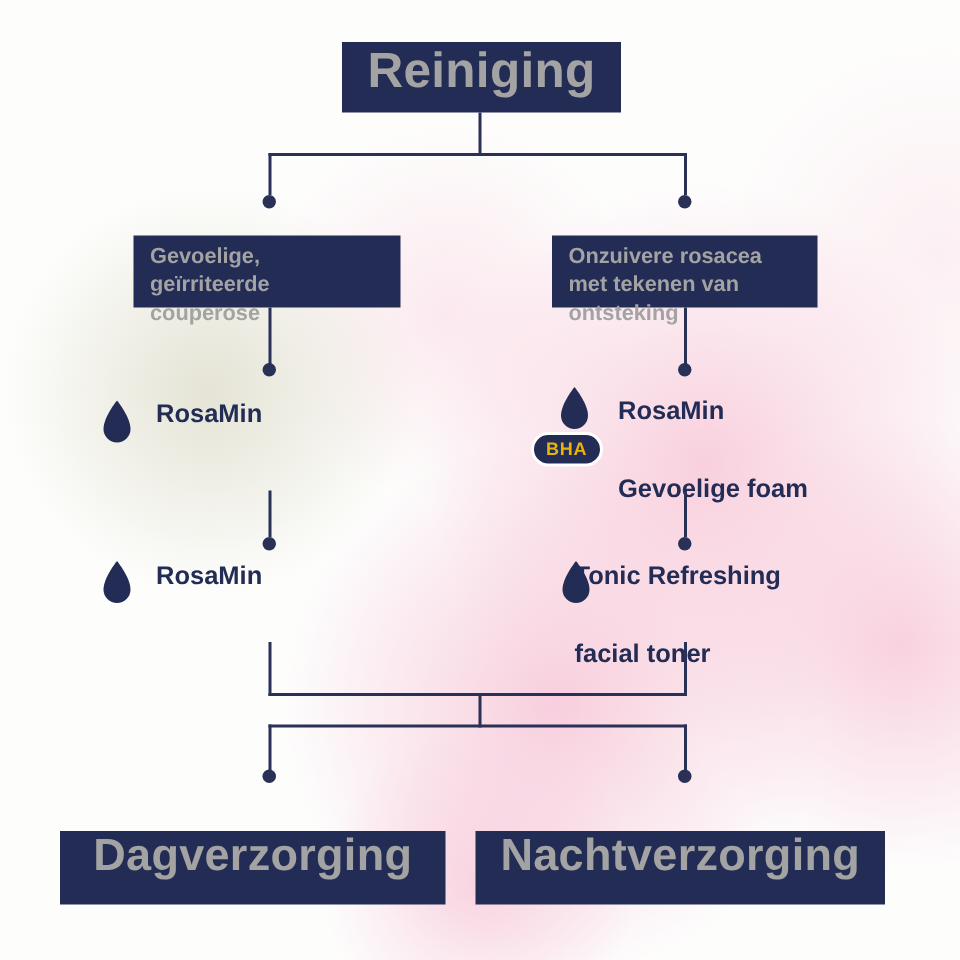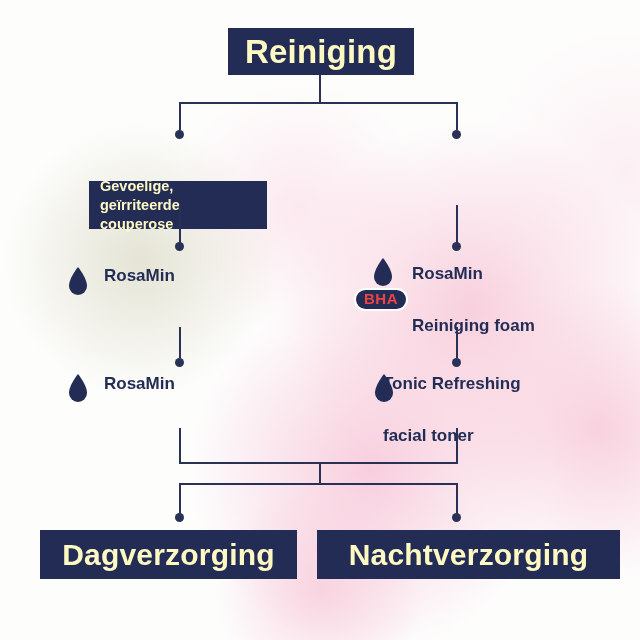--- a/index.html
+++ b/index.html
@@ -14,53 +14,53 @@
       radial-gradient(circle 250px at 470px 310px, rgba(248,205,220,0.95), rgba(248,205,220,0) 75%),
       radial-gradient(circle 240px at 370px 470px, rgba(247,201,218,0.90), rgba(247,201,218,0) 75%),
       radial-gradient(circle 200px at 600px 430px, rgba(248,205,220,0.90), rgba(248,205,220,0) 75%),
       radial-gradient(circle 150px at 320px 590px, rgba(248,208,222,0.85), rgba(248,208,222,0) 70%),
       radial-gradient(circle 180px at 300px 210px, rgba(250,216,227,0.55), rgba(250,216,227,0) 70%),
       radial-gradient(circle 200px at 625px 170px, rgba(250,222,231,0.45), rgba(250,222,231,0) 70%),
       #fdfdfc;
   }
   .abs { position: absolute; }
   .navy-box {
-    background: var(--navy); color: #fef9c3; font-weight: 700;
-    display: flex; align-items: center; justify-content: center;
+    background: var(--navy); color: #a3a3a3; font-weight: 700;
+    display: flex; justify-content: center;
     box-sizing: border-box;
   }
   .title-box {
     left: 228px; top: 28px; width: 186px; height: 47px;
     font-size: 33px; letter-spacing: 0.2px;
   }
   .cond-box {
     width: 178px; height: 48px; font-size: 14.5px; line-height: 19px;
-    justify-content: flex-start; text-align: left; padding: 5px 11px; margin-top: 24px;
+    justify-content: flex-start; text-align: left; padding: 5px 11px;
   }
   .cond-left  { left: 89px;  top: 157px; }
   .cond-right { left: 368px; top: 157px; width: 177px; }
   .outcome-box {
-    top: 530px; height: 49px; font-size: 30px; letter-spacing: 0.2px;
+    top: 554px; height: 49px; font-size: 30px; letter-spacing: 0.2px;
   }
   .outcome-left  { left: 40px;  width: 257px; }
-  .outcome-right { left: 317px; width: 303px; }
+  .outcome-right { left: 317px; width: 273px; }
 
   .line { position: absolute; background: var(--line); }
   .dot  { position: absolute; width: 9px; height: 9px; border-radius: 50%;
           background: var(--line); }
 
   .product-text {
     position: absolute; color: var(--navy); font-weight: 700;
     font-size: 17px; line-height: 26px; white-space: pre-line;
   }
   .droplet { position: absolute; }
   .badge {
-    position: absolute; background: var(--navy); color: #ef4444;
+    position: absolute; background: var(--navy); color: #eab308;
     border: 2.5px solid #fff; border-radius: 13px;
-    font-size: 15px; font-weight: 700; letter-spacing: 0.5px;
+    font-size: 12px; font-weight: 700; letter-spacing: 0.5px;
     padding: 2px 8px 3px 8px; line-height: 14px;
   }
 </style>
 </head>
 <body>
 
 <div class="canvas">
 
   <div class="abs navy-box title-box">
     <span>Reiniging</span>
@@ -69,40 +69,43 @@
   <div class="line" style="left:319px; top:75px;  width:2px;  height:28px;"></div>
   <div class="line" style="left:179px; top:102px; width:279px; height:2px;"></div>
   <div class="line" style="left:179px; top:102px; width:2px;  height:28px;"></div>
   <div class="line" style="left:456px; top:102px; width:2px;  height:28px;"></div>
   <div class="dot" style="left:175px; top:130px;"></div>
   <div class="dot" style="left:452px; top:130px;"></div>
 
   <div class="abs navy-box cond-box cond-left">
     <span>Gevoelige, geïrriteerde couperose</span>
   </div>
+  <div class="abs navy-box cond-box cond-right">
+    <span>Onzuivere rosacea met tekenen van ontsteking</span>
+  </div>
 
   <div class="line" style="left:179px; top:205px; width:2px; height:38px;"></div>
   <div class="line" style="left:456px; top:205px; width:2px; height:38px;"></div>
   <div class="dot" style="left:175px; top:242px;"></div>
   <div class="dot" style="left:452px; top:242px;"></div>
 
   <svg class="droplet" style="left:68px; top:267px;" width="20" height="30" viewBox="0 0 20 30">
     <path d="M10 0 C10 0 1 11 1 19 A9 9 0 0 0 19 19 C19 11 10 0 10 0 Z" fill="#232c55"></path>
   </svg>
   <div class="product-text" style="left:104px; top:263px;"><span>RosaMin</span><br>
   </div>
 
   <svg class="droplet" style="left:373px; top:258px;" width="20" height="30" viewBox="0 0 20 30">
     <path d="M10 0 C10 0 1 11 1 19 A9 9 0 0 0 19 19 C19 11 10 0 10 0 Z" fill="#232c55"></path>
   </svg>
   <div class="badge" style="left:354px; top:288px;">
     <span>BHA</span>
   </div>
   <div class="product-text" style="left:412px; top:261px;"><span>RosaMin</span><br>
-    <span>Reiniging foam</span>
+    <span>Gevoelige foam</span>
   </div>
 
   <div class="line" style="left:179px; top:327px; width:2px; height:31px;"></div>
   <div class="line" style="left:456px; top:327px; width:2px; height:31px;"></div>
   <div class="dot" style="left:175px; top:358px;"></div>
   <div class="dot" style="left:452px; top:358px;"></div>
 
   <svg class="droplet" style="left:68px; top:374px;" width="20" height="30" viewBox="0 0 20 30">
     <path d="M10 0 C10 0 1 11 1 19 A9 9 0 0 0 19 19 C19 11 10 0 10 0 Z" fill="#232c55"></path>
   </svg>

